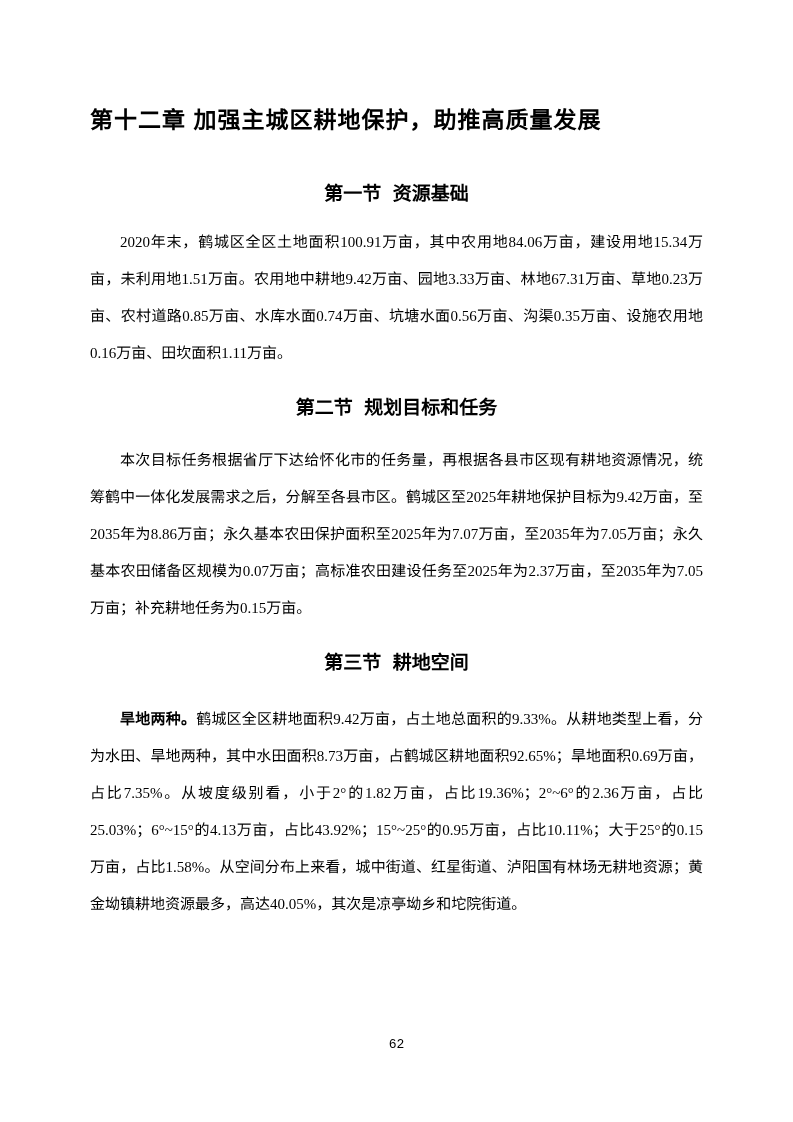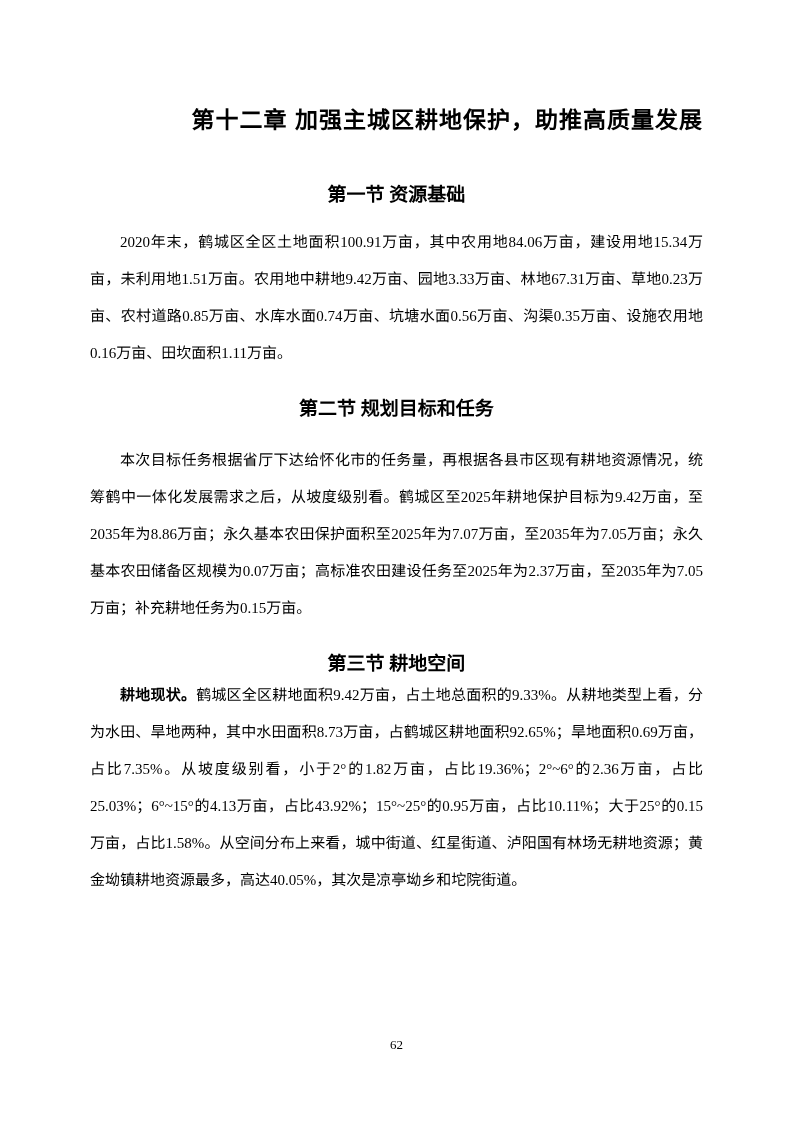--- a/index.html
+++ b/index.html
@@ -22,74 +22,74 @@
     top: 0;
     left: 90px;
     width: 613px;
   }
   .chapter-title {
     margin: 104px 0 0 0;
     font-family: "Liberation Sans", sans-serif;
     font-weight: bold;
     font-size: 23px;
     line-height: 32px;
-    text-align: right;
+    text-align: left;
     letter-spacing: 1px;
   }
   .section-heading {
-    font-family: Liberation Serif, serif;
+    font-family: Liberation Mono, monospace;
     font-weight: bold;
     font-size: 19px;
     line-height: 26px;
     text-align: center;
     margin: 0;
   }
   .heading-1 { margin-top: 46px; margin-bottom: 16px; }
   .heading-2 { margin-top: 24px; margin-bottom: 20px; }
-  .heading-3 { margin-top: 24px; margin-bottom: 0; }
+  .heading-3 { margin-top: 24px; margin-bottom: 24px; }
   .body-para {
     margin: 0;
     font-size: 15px;
     line-height: 37px;
     text-align: justify;
     text-indent: 2em;
   }
   .lead-bold {
     font-weight: bold;
   }
   .page-number {
     position: absolute;
     left: 0;
     right: 0;
     top: 1037px;
     text-align: center;
-    font-family: Liberation Serif, serif;
+    font-family: Liberation Mono, monospace;
     font-size: 13px;
     color: #000000;
   }
 </style>
 </head>
 <body>
 
 <div class="page">
   <div class="content">
 
     <h1 class="chapter-title">第十二章 加强主城区耕地保护，助推高质量发展</h1>
 
     <section>
       <h2 class="section-heading heading-1">第一节 资源基础</h2>
       <p class="body-para">2020年末，鹤城区全区土地面积100.91万亩，其中农用地84.06万亩，建设用地15.34万亩，未利用地1.51万亩。农用地中耕地9.42万亩、园地3.33万亩、林地67.31万亩、草地0.23万亩、农村道路0.85万亩、水库水面0.74万亩、坑塘水面0.56万亩、沟渠0.35万亩、设施农用地0.16万亩、田坎面积1.11万亩。</p>
     </section>
 
     <section>
       <h2 class="section-heading heading-2">第二节 规划目标和任务</h2>
-      <p class="body-para">本次目标任务根据省厅下达给怀化市的任务量，再根据各县市区现有耕地资源情况，统筹鹤中一体化发展需求之后，从坡度级别看。鹤城区至2025年耕地保护目标为9.42万亩，至2035年为8.86万亩；永久基本农田保护面积至2025年为7.07万亩，至2035年为7.05万亩；永久基本农田储备区规模为0.07万亩；高标准农田建设任务至2025年为2.37万亩，至2035年为7.05万亩；补充耕地任务为0.15万亩。</p>
+      <p class="body-para">本次目标任务根据省厅下达给怀化市的任务量，再根据各县市区现有耕地资源情况，统筹鹤中一体化发展需求之后，分解至各县市区。鹤城区至2025年耕地保护目标为9.42万亩，至2035年为8.86万亩；永久基本农田保护面积至2025年为7.07万亩，至2035年为7.05万亩；永久基本农田储备区规模为0.07万亩；高标准农田建设任务至2025年为2.37万亩，至2035年为7.05万亩；补充耕地任务为0.15万亩。</p>
     </section>
 
     <section>
       <h2 class="section-heading heading-3">第三节 耕地空间</h2>
-      <p class="body-para"><span class="lead-bold">耕地现状。</span><span>鹤城区全区耕地面积9.42万亩，占土地总面积的9.33%。从耕地类型上看，分为水田、旱地两种，其中水田面积8.73万亩，占鹤城区耕地面积92.65%；旱地面积0.69万亩，占比7.35%。从坡度级别看，小于2°的1.82万亩，占比19.36%；2°~6°的2.36万亩，占比25.03%；6°~15°的4.13万亩，占比43.92%；15°~25°的0.95万亩，占比10.11%；大于25°的0.15万亩，占比1.58%。从空间分布上来看，城中街道、红星街道、泸阳国有林场无耕地资源；黄金坳镇耕地资源最多，高达40.05%，其次是凉亭坳乡和坨院街道。</span></p>
+      <p class="body-para"><span class="lead-bold">旱地两种。</span><span>鹤城区全区耕地面积9.42万亩，占土地总面积的9.33%。从耕地类型上看，分为水田、旱地两种，其中水田面积8.73万亩，占鹤城区耕地面积92.65%；旱地面积0.69万亩，占比7.35%。从坡度级别看，小于2°的1.82万亩，占比19.36%；2°~6°的2.36万亩，占比25.03%；6°~15°的4.13万亩，占比43.92%；15°~25°的0.95万亩，占比10.11%；大于25°的0.15万亩，占比1.58%。从空间分布上来看，城中街道、红星街道、泸阳国有林场无耕地资源；黄金坳镇耕地资源最多，高达40.05%，其次是凉亭坳乡和坨院街道。</span></p>
     </section>
 
   </div>
 
   <div class="page-number">62</div>
 </div>
 
 </body></html>

